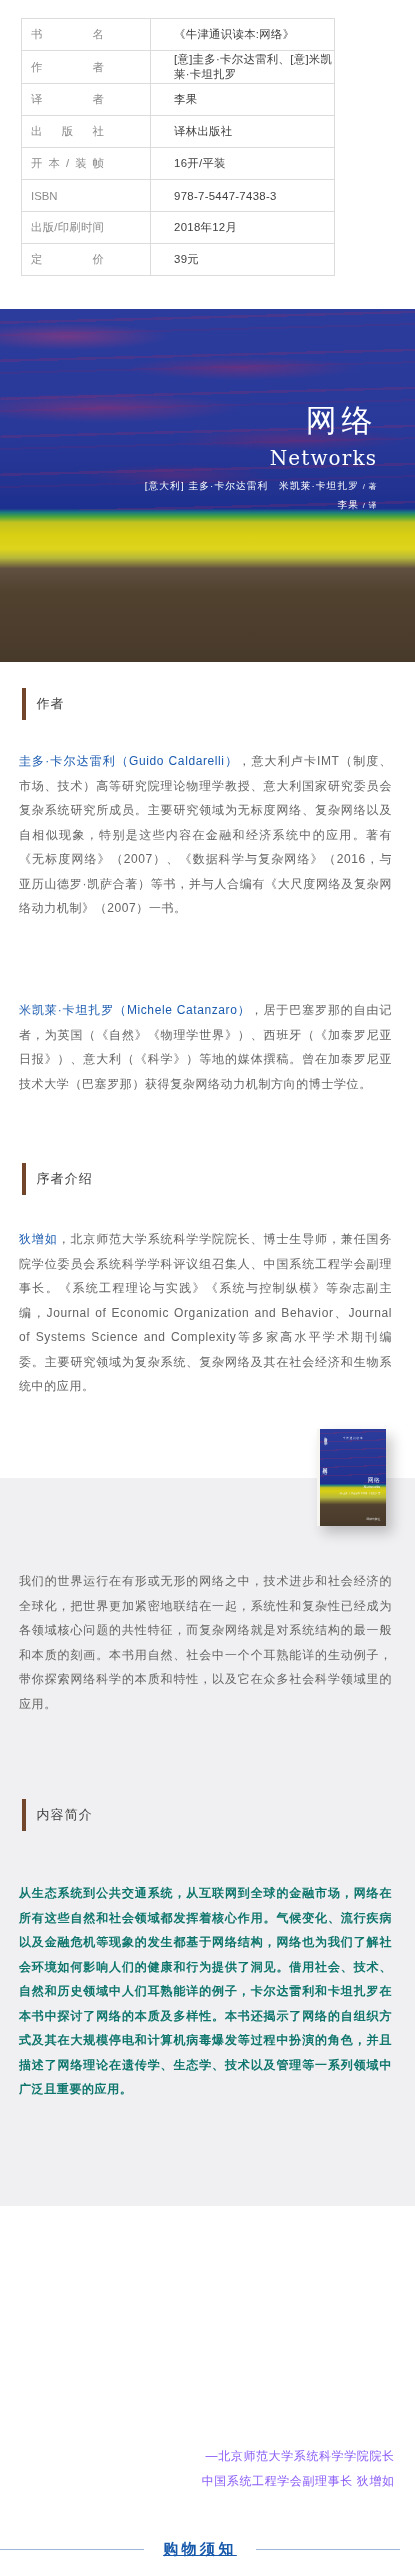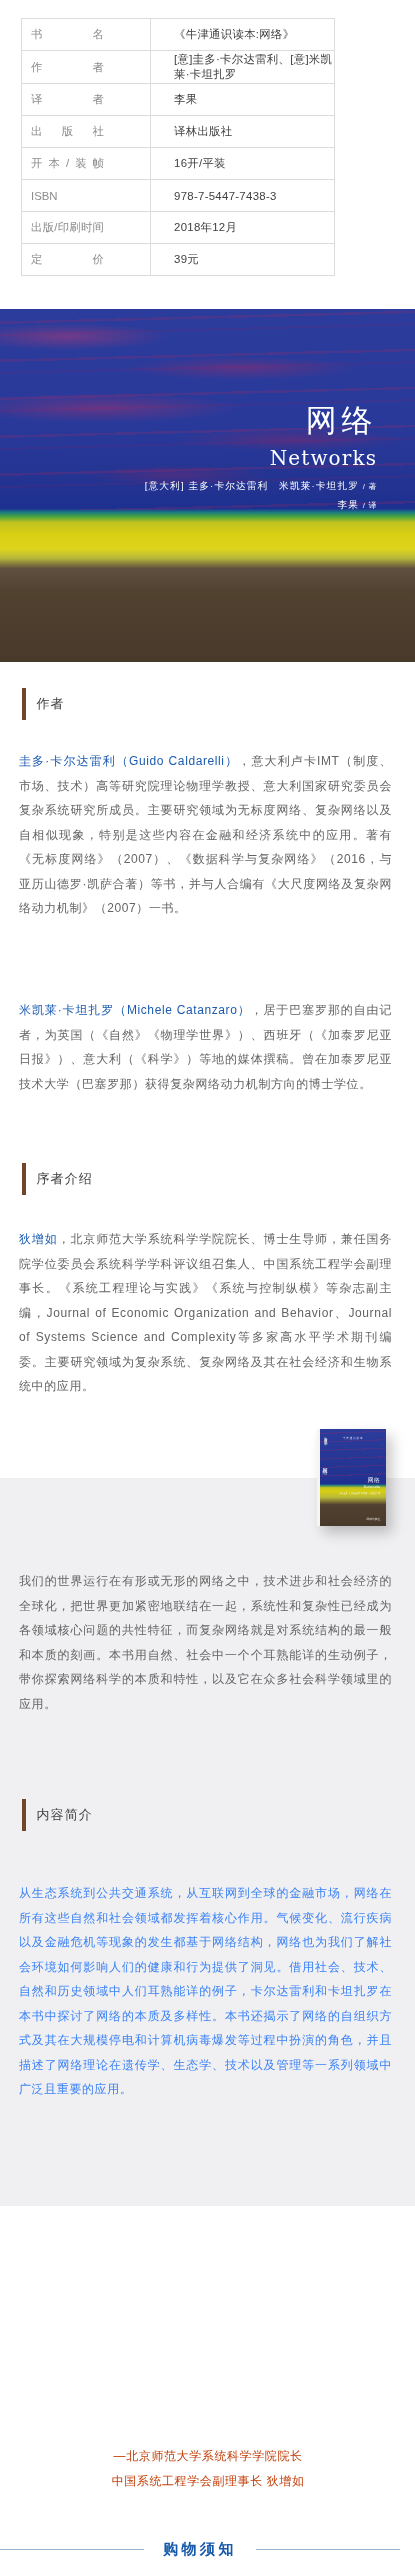--- a/index.html
+++ b/index.html
@@ -39,21 +39,21 @@
   .cv-suffix{font-size:8px;opacity:.95;letter-spacing:0.6px;}
 
   
   .sec{position:absolute;left:21.6px;display:flex;align-items:center;height:32px;}
   .sec .bar{width:4.6px;height:32px;background:#72462a;margin-right:10.3px;}
   .sec h2{margin:0;font-size:13px;font-weight:400;color:#3f3f3f;letter-spacing:1.1px;}
 
   .para{position:absolute;left:11px;width:373px;margin:8px;font-size:12px;line-height:24.5px;
     color:#646464;text-align:justify;letter-spacing:0.6px;}
   .blue-name{color:#1b5bb0;}
-  .para-blue{color:#3b82f6;}
+  .para-blue{color:#0f766e;font-weight:bold;}
 
   
   .band{position:absolute;top:1478px;left:0;width:416px;height:728px;background:#f0f0f2;}
 
   
   .thumb{position:absolute;top:1429px;left:317px;width:69px;height:97px;
     box-shadow:5.7px 6.8px 12.5px rgba(0,0,0,.22);background:#f6f5f0;}
   .thumb-art{position:absolute;top:0;bottom:0;left:2.8px;right:0;
     background:
       repeating-linear-gradient(178deg, transparent 0 4px, rgba(176,38,96,.25) 4px 5.1px,
@@ -68,28 +68,28 @@
   .t-topline{position:absolute;top:6.8px;left:0;right:0;text-align:center;color:#fff;
     font-size:2.8px;letter-spacing:0.6px;opacity:.85;}
   .t-title{position:absolute;top:48px;right:5.7px;color:#fff;font-size:5.7px;letter-spacing:0.6px;}
   .t-sub{position:absolute;top:56px;right:5.7px;color:#fff;font-size:3.4px;
     font-family:"DejaVu Serif","Liberation Serif",serif;}
   .t-authors{position:absolute;top:63px;right:5.7px;color:#fff;font-size:2.3px;opacity:.9;}
   .t-pub{position:absolute;bottom:4.6px;right:5.7px;color:#fff;font-size:2.8px;opacity:.85;}
 
   
   .quote{text-indent:2em;color:#5a5a5a;}
-  .attr{position:absolute;left:21.6px;width:373px;text-align:center;font-size:12px;
-    line-height:25px;color:#c2410c;letter-spacing:0.6px;}
+  .attr{position:absolute;left:21.6px;width:373px;text-align:right;font-size:12px;
+    line-height:25px;color:#8b5cf6;letter-spacing:0.6px;}
 
   
   .footer{position:absolute;top:2540px;left:0;width:416px;display:flex;align-items:center;}
   .footer .line{flex:1;height:0.6px;background:#9cb8d8;}
   .footer .line.right{margin-right:16px;}
-  .footer .txt{margin:0 19.4px;color:#1658aa;font-size:15px;font-weight:bold;letter-spacing:3.4px;}
+  .footer .txt{margin:0 19.4px;color:#1658aa;font-size:15px;font-weight:bold;letter-spacing:3.4px;text-decoration:underline;}
 </style>
 </head>
 <body>
 
 <div class="page">
 
   <table class="info-table">
     <tbody>
         <tr>
       <td class="lbl"><span class="lbl-inner">书名</span></td>

